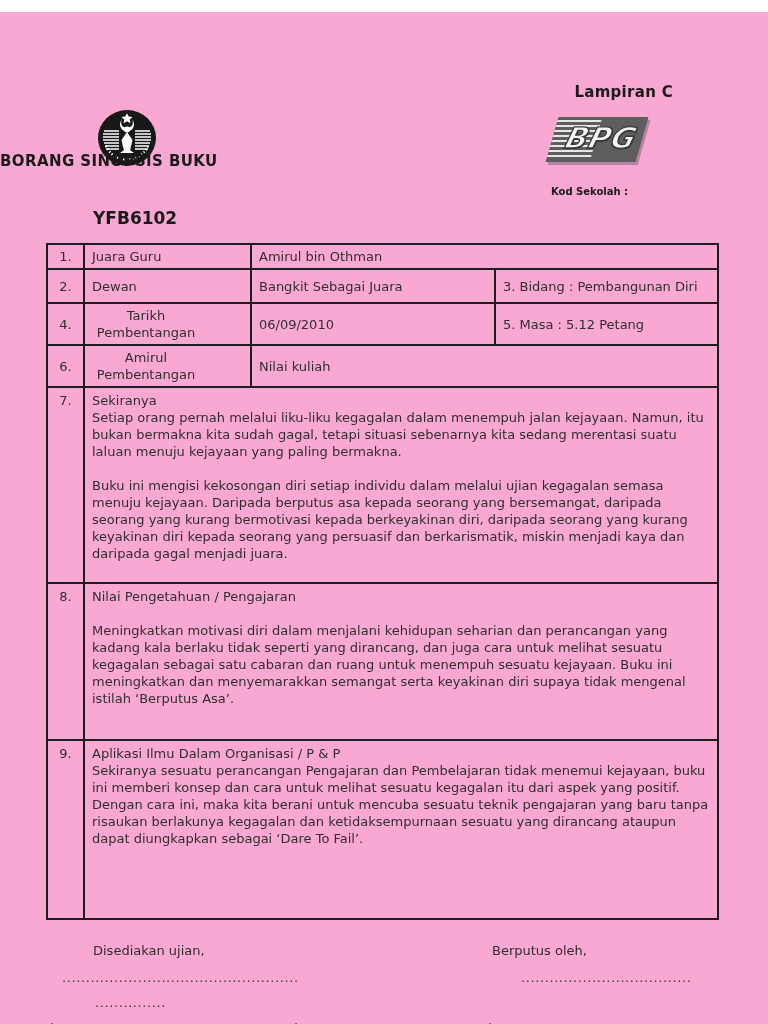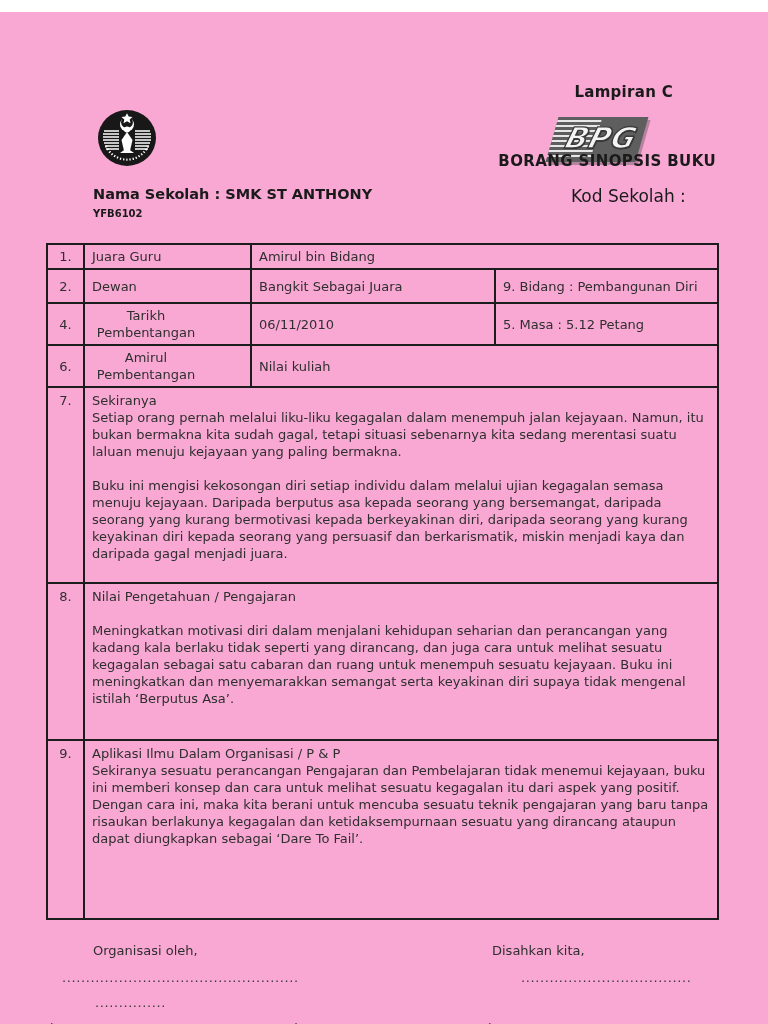--- a/index.html
+++ b/index.html
@@ -26,26 +26,26 @@
     opacity:.85;
   }
   .bpg-text {
     position:absolute; left:14px; top:5px;
     font-style:italic; font-weight:bold; font-size:29px; line-height:33px;
     color:#f4f4f4; letter-spacing:1px;
     -webkit-text-stroke:1.4px #3a3a3a;
     text-shadow:1px 1px 0 #2e2e2e;
   }
   .doc-title {
-    position:absolute; top:140px; left:0; width:716px; text-align:right;
+    position:absolute; top:140px; left:0; width:716px; text-align:left;
     font-size:15px; font-weight:bold; color:#1a1a1a; letter-spacing:.4px;
   }
   .school-name { position:absolute; left:93px; top:174px; font-size:14.5px; font-weight:bold; color:#1a1a1a; }
-  .school-code-label { position:absolute; left:571px; top:174px; font-size:17px; font-weight:normal; color:#1a1a1a; }
-  .school-code-value { position:absolute; left:93px; top:196px; font-size:10px; font-weight:bold; color:#1a1a1a; }
+  .school-code-label { position:absolute; left:551px; top:174px; font-size:10px; font-weight:bold; color:#1a1a1a; }
+  .school-code-value { position:absolute; left:93px; top:196px; font-size:17px; font-weight:bold; color:#1a1a1a; }
 
   table.form {
     position:absolute; left:46px; top:231px; width:671px;
     border-collapse:collapse; table-layout:fixed;
   }
   table.form td {
     border:2px solid #1c1c1c;
     font-size:13px; line-height:17px; color:#2f2f2f;
     padding:3px 7px; vertical-align:middle;
     overflow:hidden;
@@ -95,49 +95,48 @@
     </svg>
   </div>
 
   <div class="bpg-logo">
     <div class="bpg-stripes"></div>
     <span class="bpg-text">BPG</span>
   </div>
 
   <div class="doc-title">BORANG SINOPSIS BUKU</div>
 
-  <div class="school-name">Nama Sekolah : SMK ST ANTHONY</div>
   <div class="school-code-label">Kod Sekolah :</div>
   <div class="school-code-value">YFB6102</div>
 
   <table class="form">
     <colgroup>
         <col style="width:37px">
         <col style="width:167px">
         <col style="width:244px">
         <col style="width:223px">
       </colgroup>
     <tbody>
         <tr class="h1">
       <td class="num">1.</td>
       <td>Juara Guru</td>
-      <td colspan="2">Amirul bin Bidang</td>
+      <td colspan="2">Amirul bin Othman</td>
     </tr>
     <tr class="h2">
       <td class="num">2.</td>
       <td>Dewan</td>
       <td>Bangkit Sebagai Juara</td>
-      <td>9. Bidang : Pembangunan Diri</td>
+      <td>3. Bidang : Pembangunan Diri</td>
     </tr>
     <tr class="h4">
       <td class="num">4.</td>
       <td>
             <div class="wrap2">Tarikh Pembentangan</div>
           </td>
-      <td>06/11/2010</td>
+      <td>06/09/2010</td>
       <td>5. Masa : 5.12 Petang</td>
     </tr>
     <tr class="h6">
       <td class="num">6.</td>
       <td>
             <div class="wrap2">Amirul Pembentangan</div>
           </td>
       <td colspan="2">Nilai kuliah</td>
     </tr>
     <tr class="h7 tall">
@@ -158,22 +157,22 @@
     <tr class="h9 tall">
       <td class="num vtop">9.</td>
       <td colspan="3">
         <div>Aplikasi Ilmu Dalam Organisasi / P &amp; P</div>
         <div class="para">Sekiranya sesuatu perancangan Pengajaran dan Pembelajaran tidak menemui kejayaan, buku ini memberi konsep dan cara untuk melihat sesuatu kegagalan itu dari aspek yang positif. Dengan cara ini, maka kita berani untuk mencuba sesuatu teknik pengajaran yang baru tanpa risaukan berlakunya kegagalan dan ketidaksempurnaan sesuatu yang dirancang ataupun dapat diungkapkan sebagai ‘Dare To Fail’.</div>
       </td>
     </tr>
   </tbody>
     </table>
 
-  <div class="sign-label sign-left">Organisasi oleh,</div>
-  <div class="sign-label sign-right">Disahkan kita,</div>
+  <div class="sign-label sign-left">Disediakan ujian,</div>
+  <div class="sign-label sign-right">Berputus oleh,</div>
 
   <div class="dotline dot1">..................................................</div>
   <div class="dotline dot2">....................................</div>
   <div class="dotline dot3">...............</div>
 
   <div class="paren p1">(</div>
   <div class="paren p2">)</div>
   <div class="paren p3">(</div>
 
 </div>

